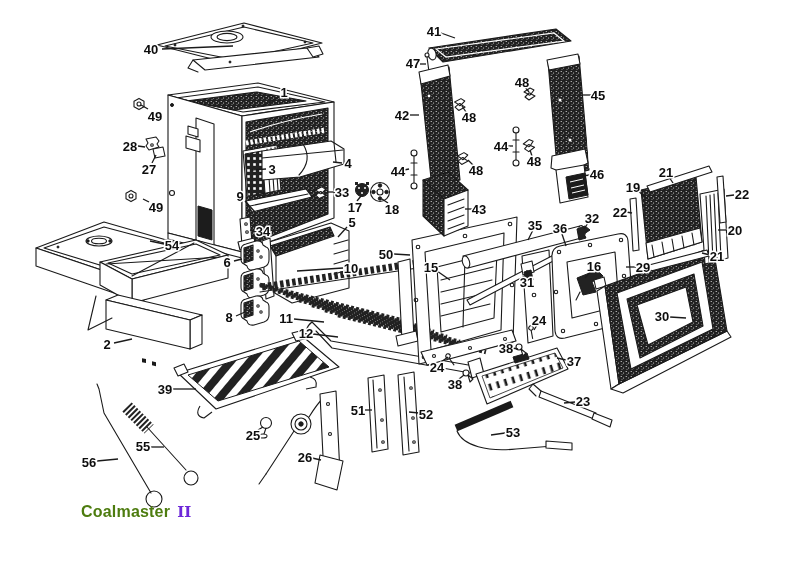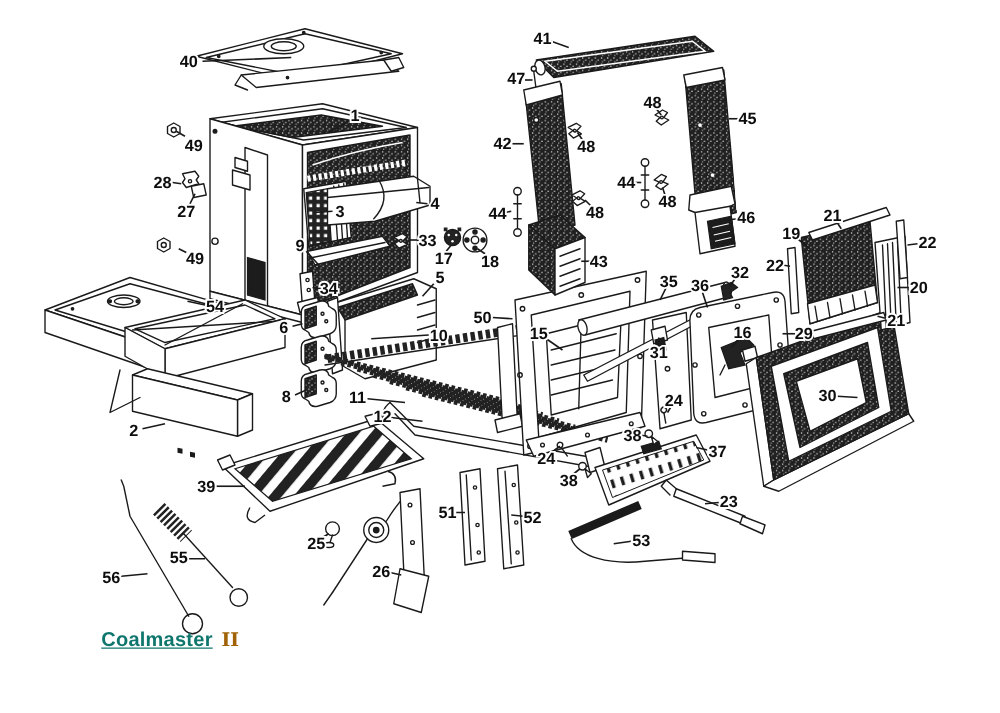--- a/index.html
+++ b/index.html
@@ -8,22 +8,22 @@
   .stage svg{position:absolute;left:0;top:0;}
   .wh{fill:#ffffff;stroke:#1a1a1a;stroke-width:1.1;stroke-linejoin:round;}
   .sp{fill:url(#speck);stroke:#1a1a1a;stroke-width:1.1;stroke-linejoin:round;}
   .ln{fill:none;stroke:#1a1a1a;stroke-width:1.1;stroke-linejoin:round;stroke-linecap:round;}
   .bk{fill:#1c1c1c;stroke:#1a1a1a;stroke-width:1;}
   .wln{fill:none;stroke:#ffffff;stroke-width:1.2;}
   .leader{stroke:#1a1a1a;stroke-width:1.3;}
   .plabel{font:bold 13px "Liberation Sans",sans-serif;text-anchor:middle;fill:#0d0d0d;
           paint-order:stroke;stroke:#ffffff;stroke-width:3px;}
   .title{position:absolute;left:81px;top:503px;display:flex;align-items:baseline;gap:7px;}
-  .title .brand{font:bold 16px "Liberation Sans",sans-serif;color:#0f766e;letter-spacing:0.2px;text-decoration:underline;}
-  .title .model{font:bold 15px "DejaVu Serif",serif;color:#a16207;}
+  .title .brand{font:bold 16px "Liberation Sans",sans-serif;color:#4d7c0f;letter-spacing:0.2px;}
+  .title .model{font:bold 15px "DejaVu Serif",serif;color:#6d28d9;}
 </style>
 </head>
 <body>
 
 <div class="stage">
 <svg id="diagram" width="800" height="570" viewBox="0 0 800 570">
   <defs>
     <pattern id="speck" width="5" height="5" patternUnits="userSpaceOnUse">
       <rect width="5" height="5" fill="#202020"></rect>
       <circle cx="1.2" cy="1.5" r="0.55" fill="#fff"></circle>

